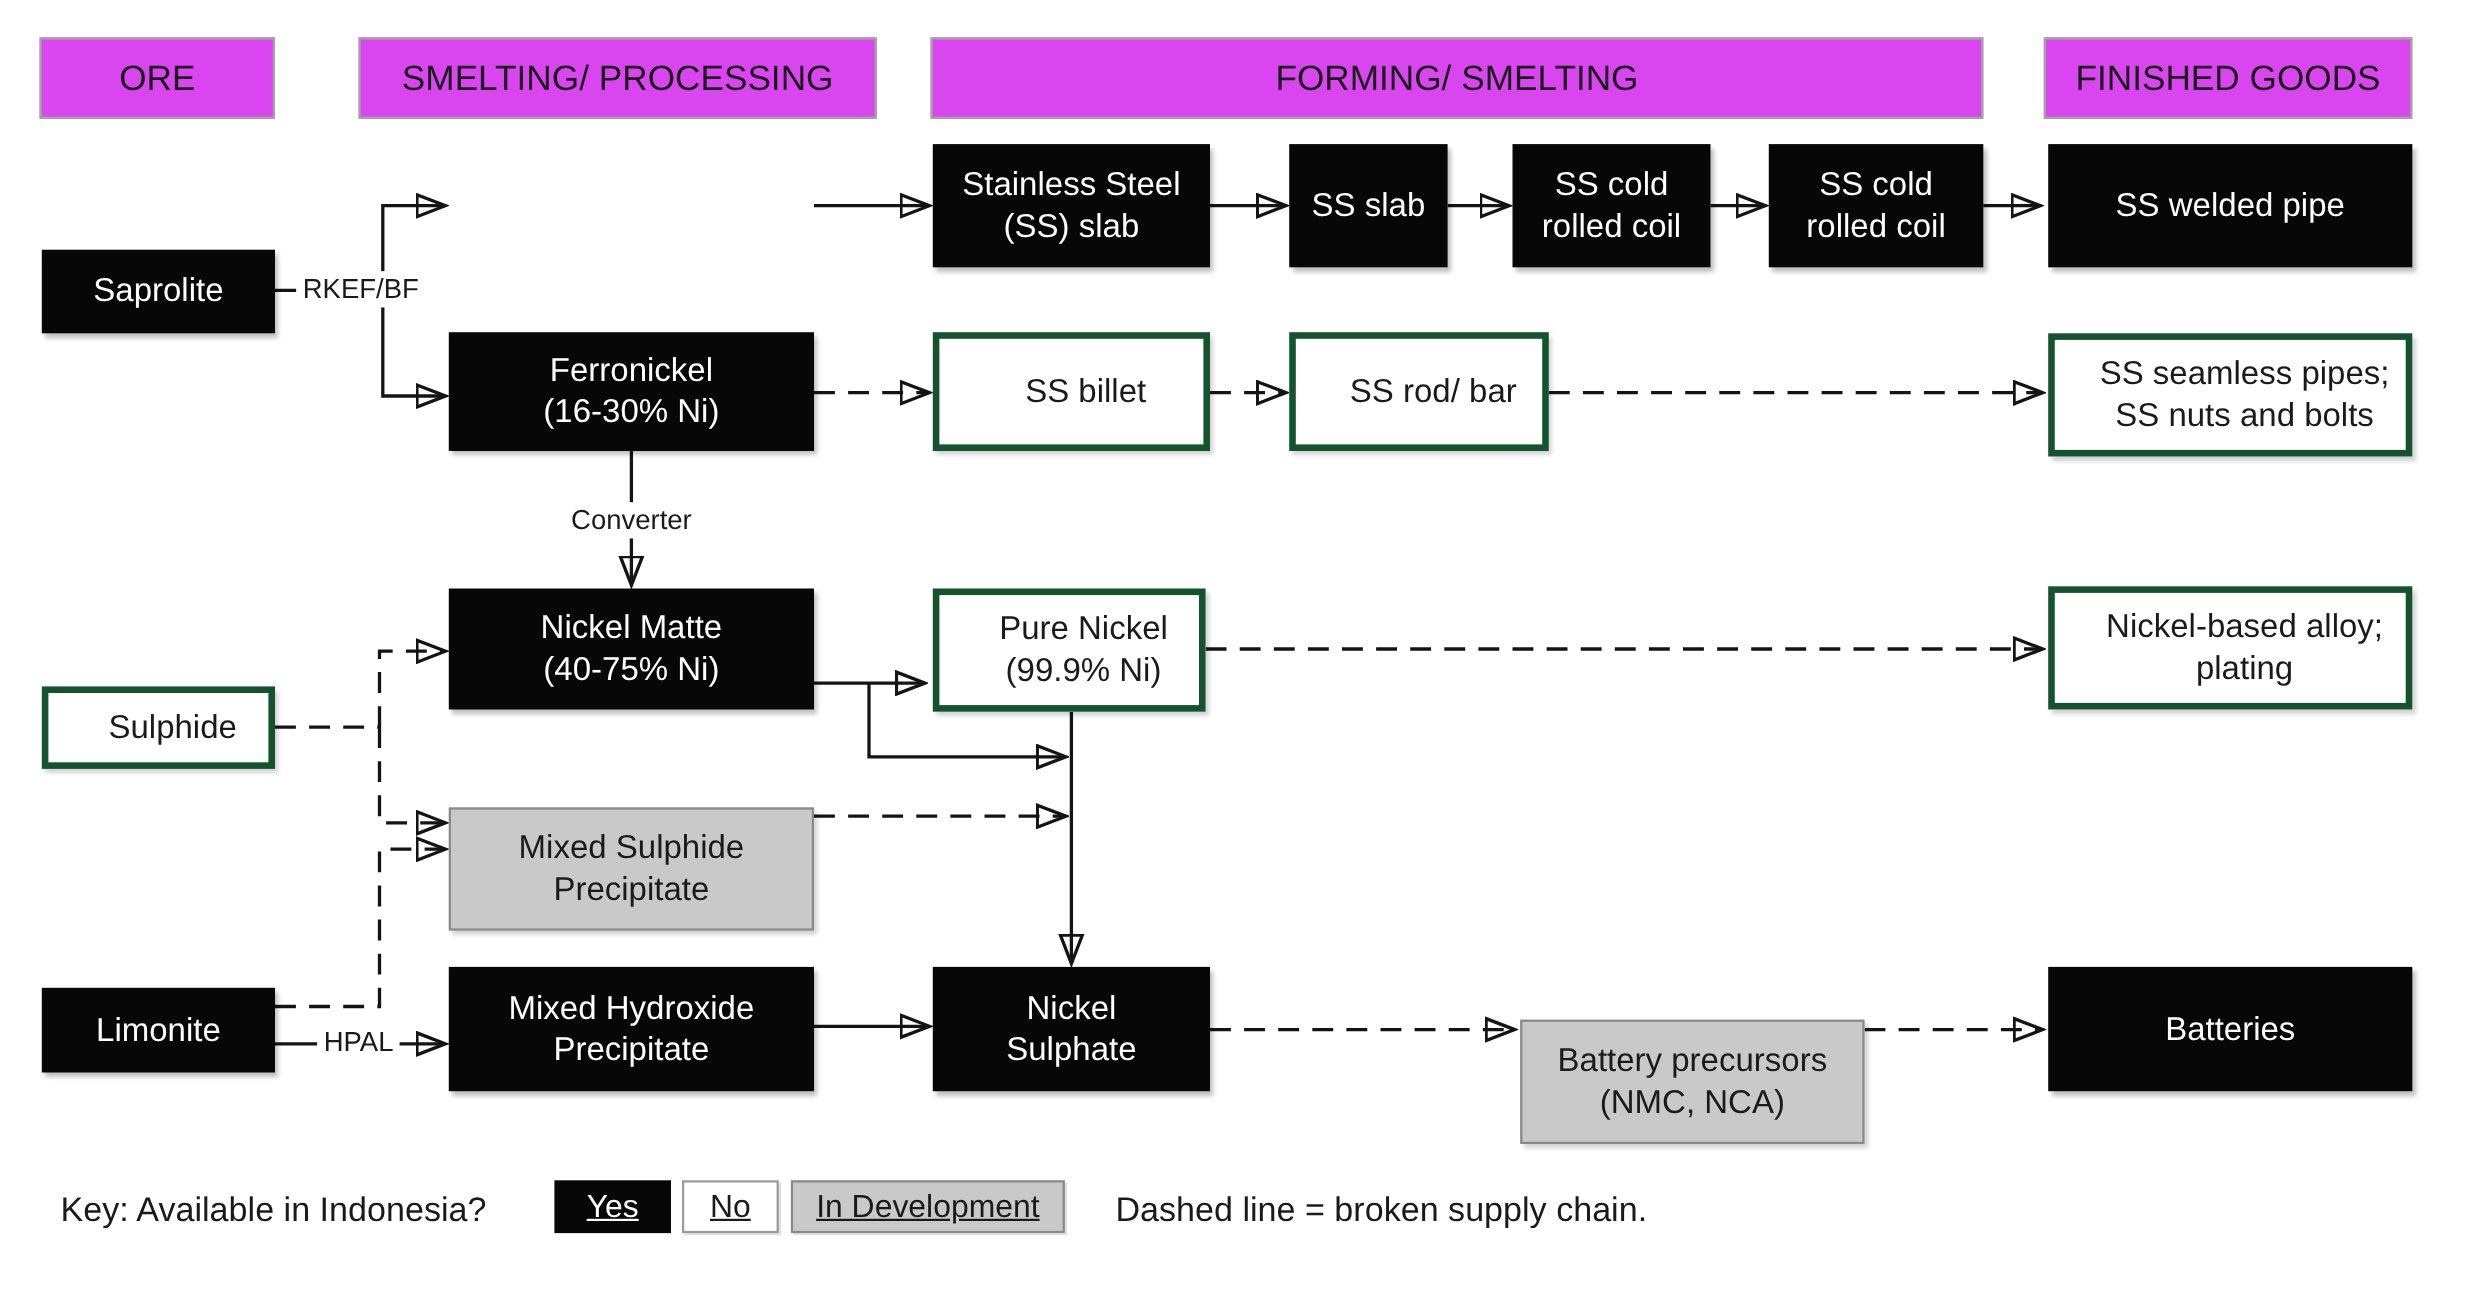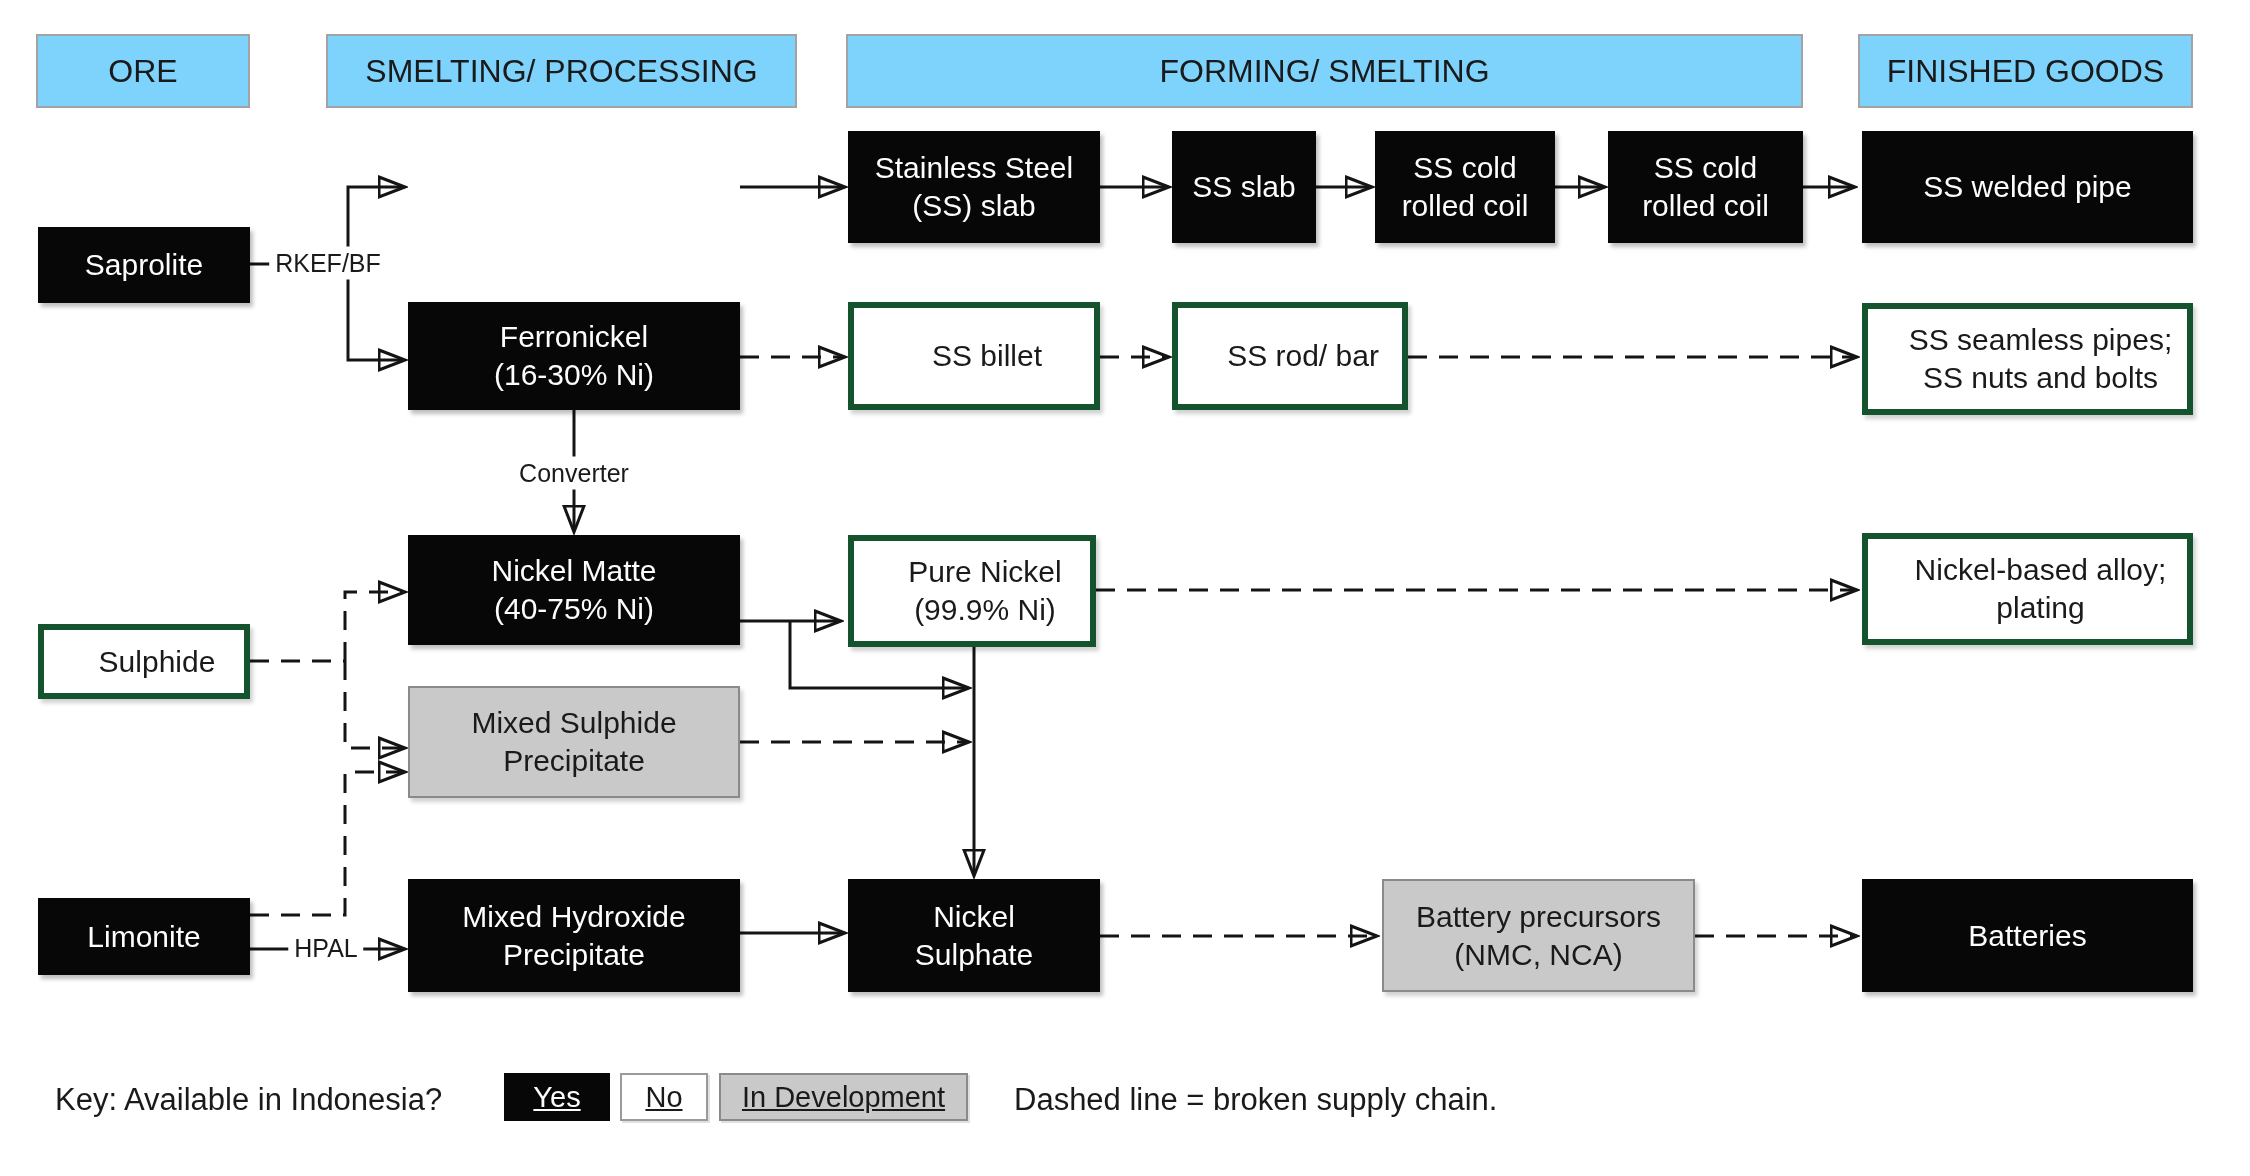--- a/index.html
+++ b/index.html
@@ -27,26 +27,27 @@
   .node.white{
     background:var(--c-not-available,#ffffff);
     border:6px solid #14532d;
     box-shadow:3px 4px 4px rgba(0,0,0,0.18);
     padding-left:26px;
   }
   .node.gray{
     background:var(--c-in-development,#c9c9c9);
     border:2px solid #8a8a8a;
     box-shadow:3px 4px 4px rgba(0,0,0,0.18);
+    margin-top:48px;
   }
   .hdr{
     position:absolute;
     display:flex;align-items:center;justify-content:center;
     text-align:center;
-    background:#7dd3fc;border:2px solid #a3a3a3;
+    background:#d946ef;border:2px solid #a3a3a3;
     font-size:32px;box-sizing:border-box;
   }
   .edge-label{
     position:absolute;
     transform:translate(-50%,-50%);
     background:#ffffff;
     padding:2px 6px;
     font-size:25px;
     white-space:nowrap;
   }

